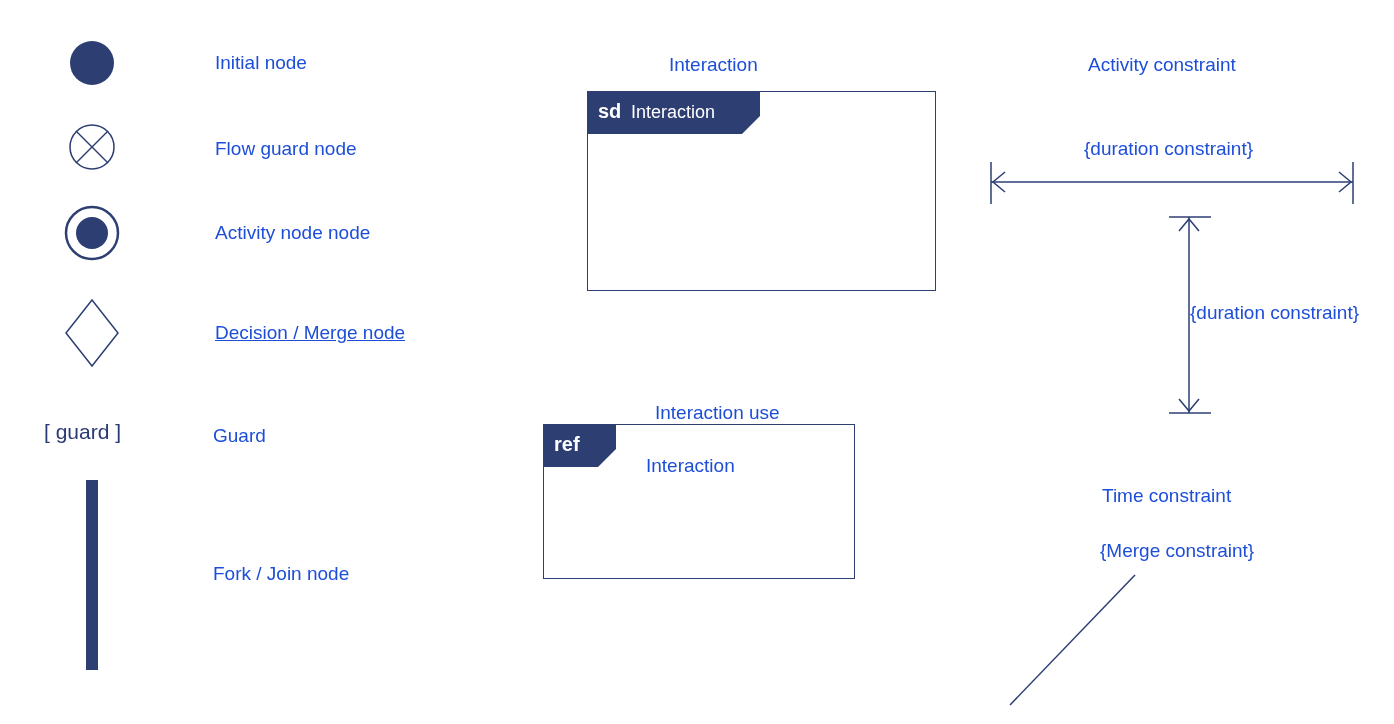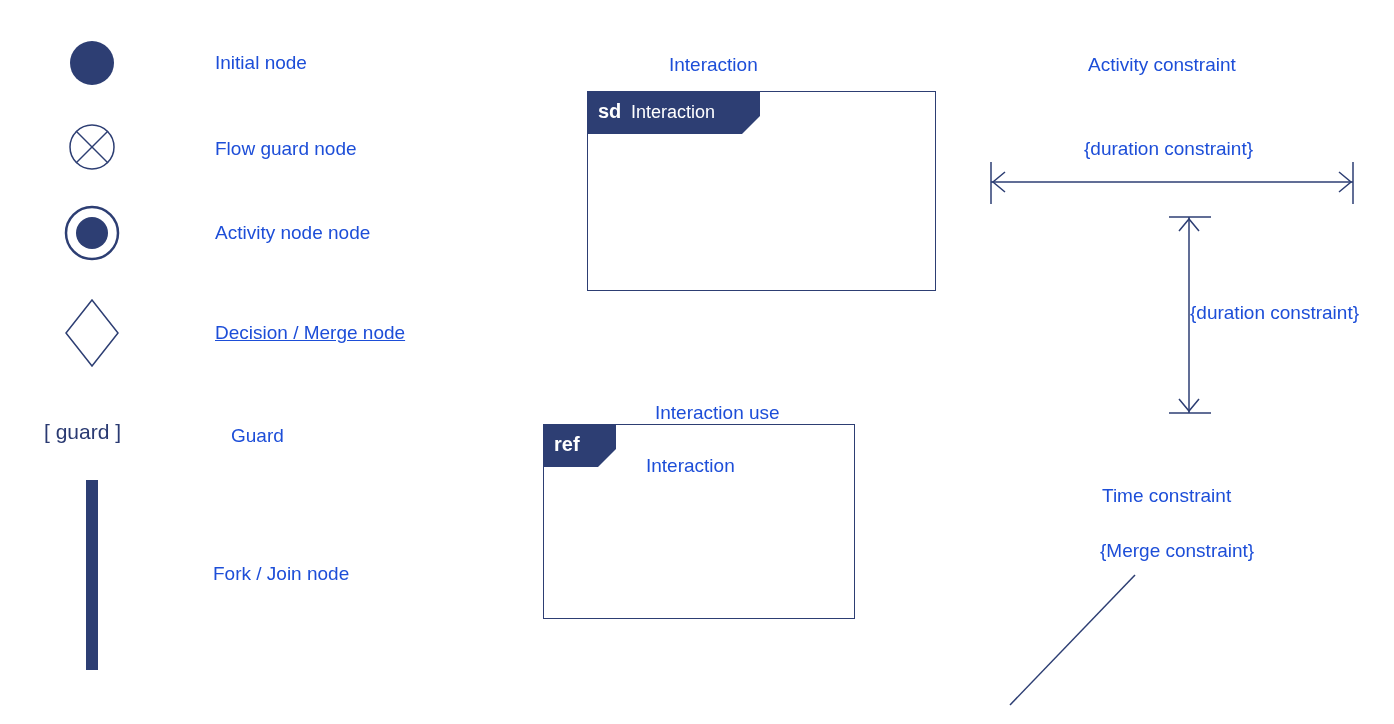--- a/index.html
+++ b/index.html
@@ -42,40 +42,40 @@
   <circle cx="28" cy="28" r="16" fill="#2d3e73"></circle>
 </svg>
 <span class="label" style="position:absolute; left:195px; top:222px;">Activity node node</span>
 
 <svg width="56" height="70" style="position:absolute; left:64px; top:298px;">
   <polygon points="28,2 54,35 28,68 2,35" fill="none" stroke="#2d3e73" stroke-width="1.5"></polygon>
 </svg>
 <span class="label" style="position:absolute; left:195px; top:322px;text-decoration:underline;">Decision / Merge node</span>
 
 <span class="guard-text" style="position:absolute; left:44px; top:420px;">[ guard ]</span>
-<span class="label" style="position:absolute; left:211px; top:425px;text-align:right;">Guard</span>
+<span class="label" style="position:absolute; left:193px; top:425px;text-align:right;">Guard</span>
 
 <div style="position:absolute; left:86px; top:480px; width:12px; height:190px; background:#2d3e73;"></div>
 <span class="label" style="position:absolute; left:193px; top:563px;">Fork / Join node</span>
 
 <span class="label" style="position:absolute; left:649px; top:54px;">Interaction</span>
 
 <div style="position:absolute; left:543px; top:91px; width:349px; height:200px; border:1.5px solid #2d3e73; box-sizing:border-box;margin-left:44px;">
   <svg width="172" height="42" style="position:absolute; left:0; top:0;">
     <polygon points="0,0 172,0 172,24 154,42 0,42" fill="#2d3e73"></polygon>
   </svg>
   <div style="position:absolute; left:10px; top:8px; color:#fff; font-size:20px;">
     <span style="font-weight:bold;">sd</span>
     <span style="font-size:18px; margin-left:4px;">Interaction</span>
   </div>
 </div>
 
 <span class="label" style="position:absolute; left:635px; top:402px;">Interaction use</span>
 
-<div style="position:absolute; left:543px; top:424px; width:312px; height:195px; border:1.5px solid #2d3e73; box-sizing:border-box;">
+<div style="position:absolute; left:543px; top:424px; width:312px; height:155px; border:1.5px solid #2d3e73; box-sizing:border-box;">
   <svg width="72" height="42" style="position:absolute; left:0; top:0;">
     <polygon points="0,0 72,0 72,24 54,42 0,42" fill="#2d3e73"></polygon>
   </svg>
   <span style="position:absolute; left:10px; top:8px; color:#fff; font-size:20px; font-weight:bold;">ref</span>
   <span class="label" style="position:absolute; left:82px; top:30px;">Interaction</span>
 </div>
 
 <span class="label" style="position:absolute; left:1068px; top:54px;">Activity constraint</span>
 
 <span class="label" style="position:absolute; left:1064px; top:138px;">{duration constraint}</span>

